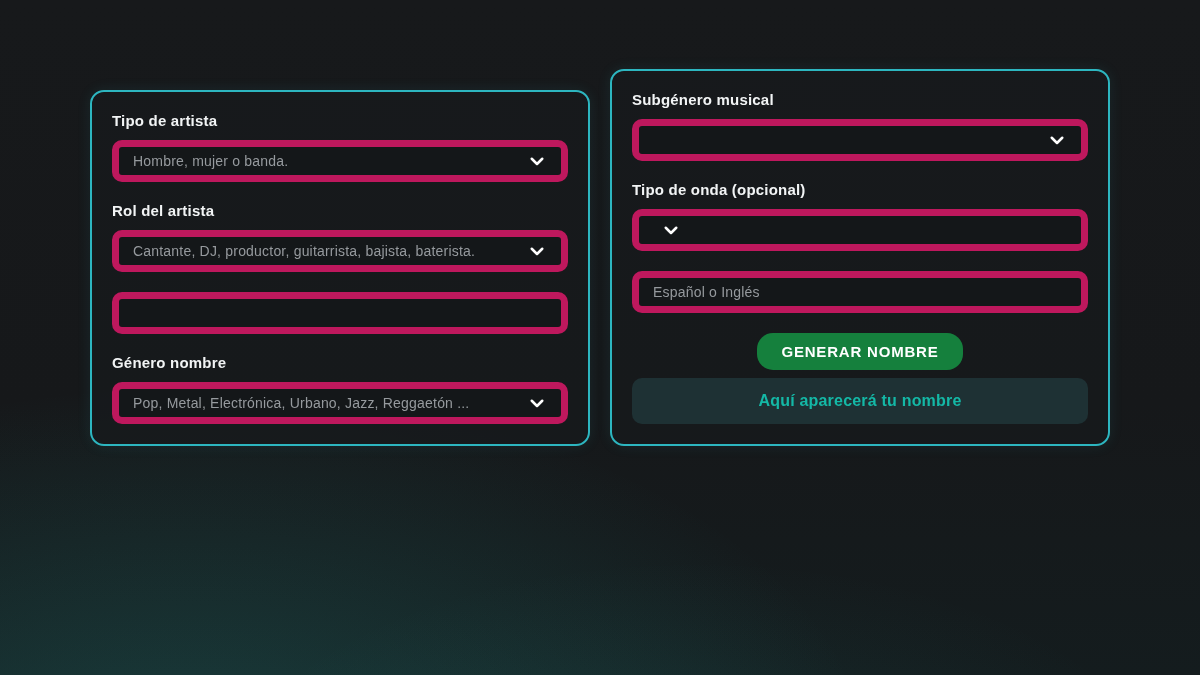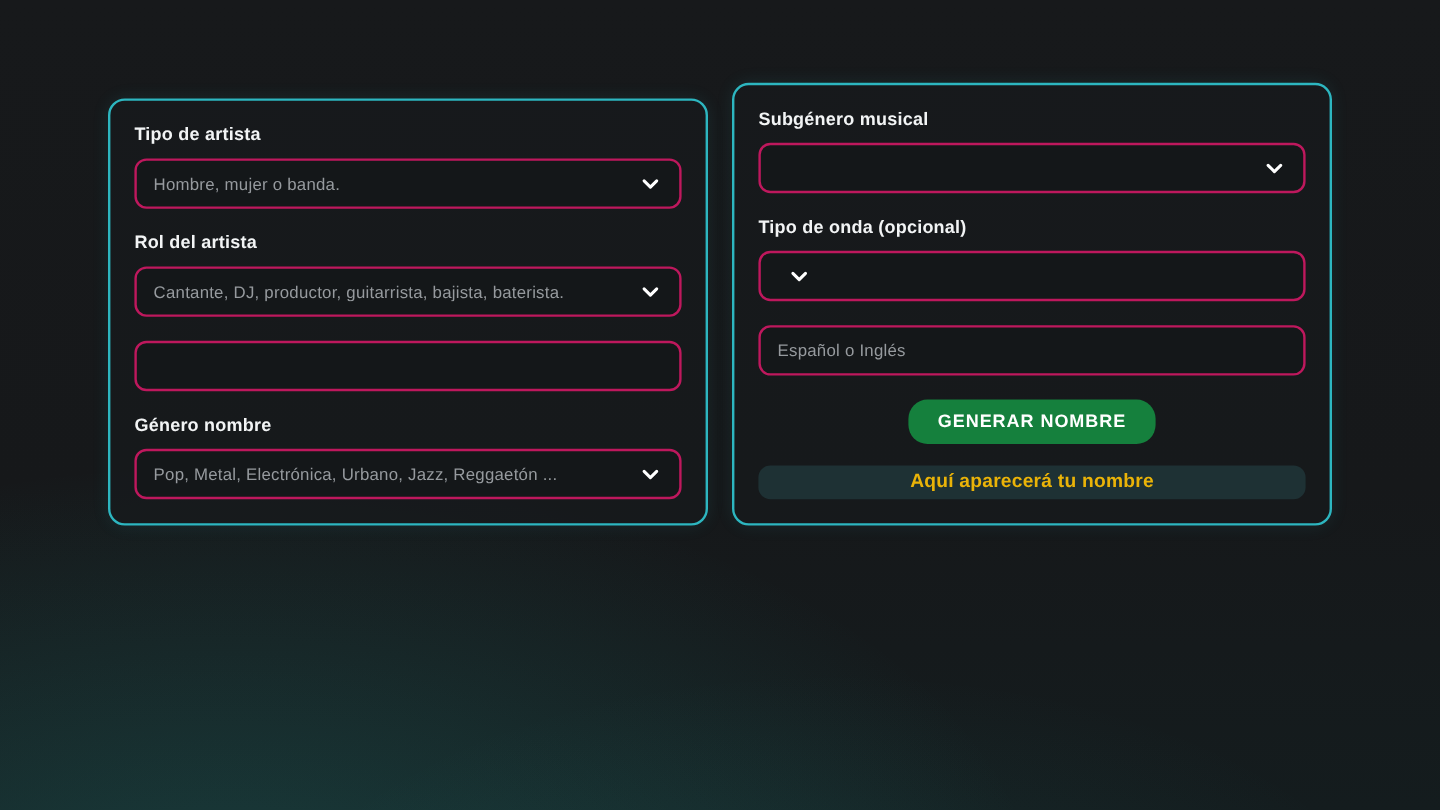--- a/index.html
+++ b/index.html
@@ -32,21 +32,21 @@
     color: #f2f4f5;
     font-size: 15px;
     font-weight: 700;
     letter-spacing: 0.2px;
     line-height: 18px;
     margin-bottom: 10px;
   }
   .select-box, .text-input {
     width: 100%;
     height: 42px;
-    border: 2px solid #be185d;
+    border: 7px solid #be185d;
     border-radius: 10px;
     background: #141719;
     display: flex;
     align-items: center;
     padding: 0 14px;
     cursor: pointer;
   }
   .select-box .placeholder {
     flex: 1;
     color: #969a9e;
@@ -84,28 +84,28 @@
     border-radius: 16px;
     height: 37px;
     padding: 0 24px;
     font-family: "Liberation Sans", sans-serif;
     font-size: 15px;
     font-weight: 700;
     letter-spacing: 0.8px;
     cursor: pointer;
   }
   .result-box {
-    margin-top: 18px;
-    height: 28px;
+    margin-top: 8px;
+    height: 46px;
     border-radius: 10px;
     background: #1e3134;
     display: flex;
     align-items: center;
     justify-content: center;
-    color: #eab308;
+    color: #14b8a6;
     font-size: 16px;
     font-weight: 700;
     letter-spacing: 0.2px;
   }
 </style>
 </head>
 <body>
 
 <div class="form-row">
 

